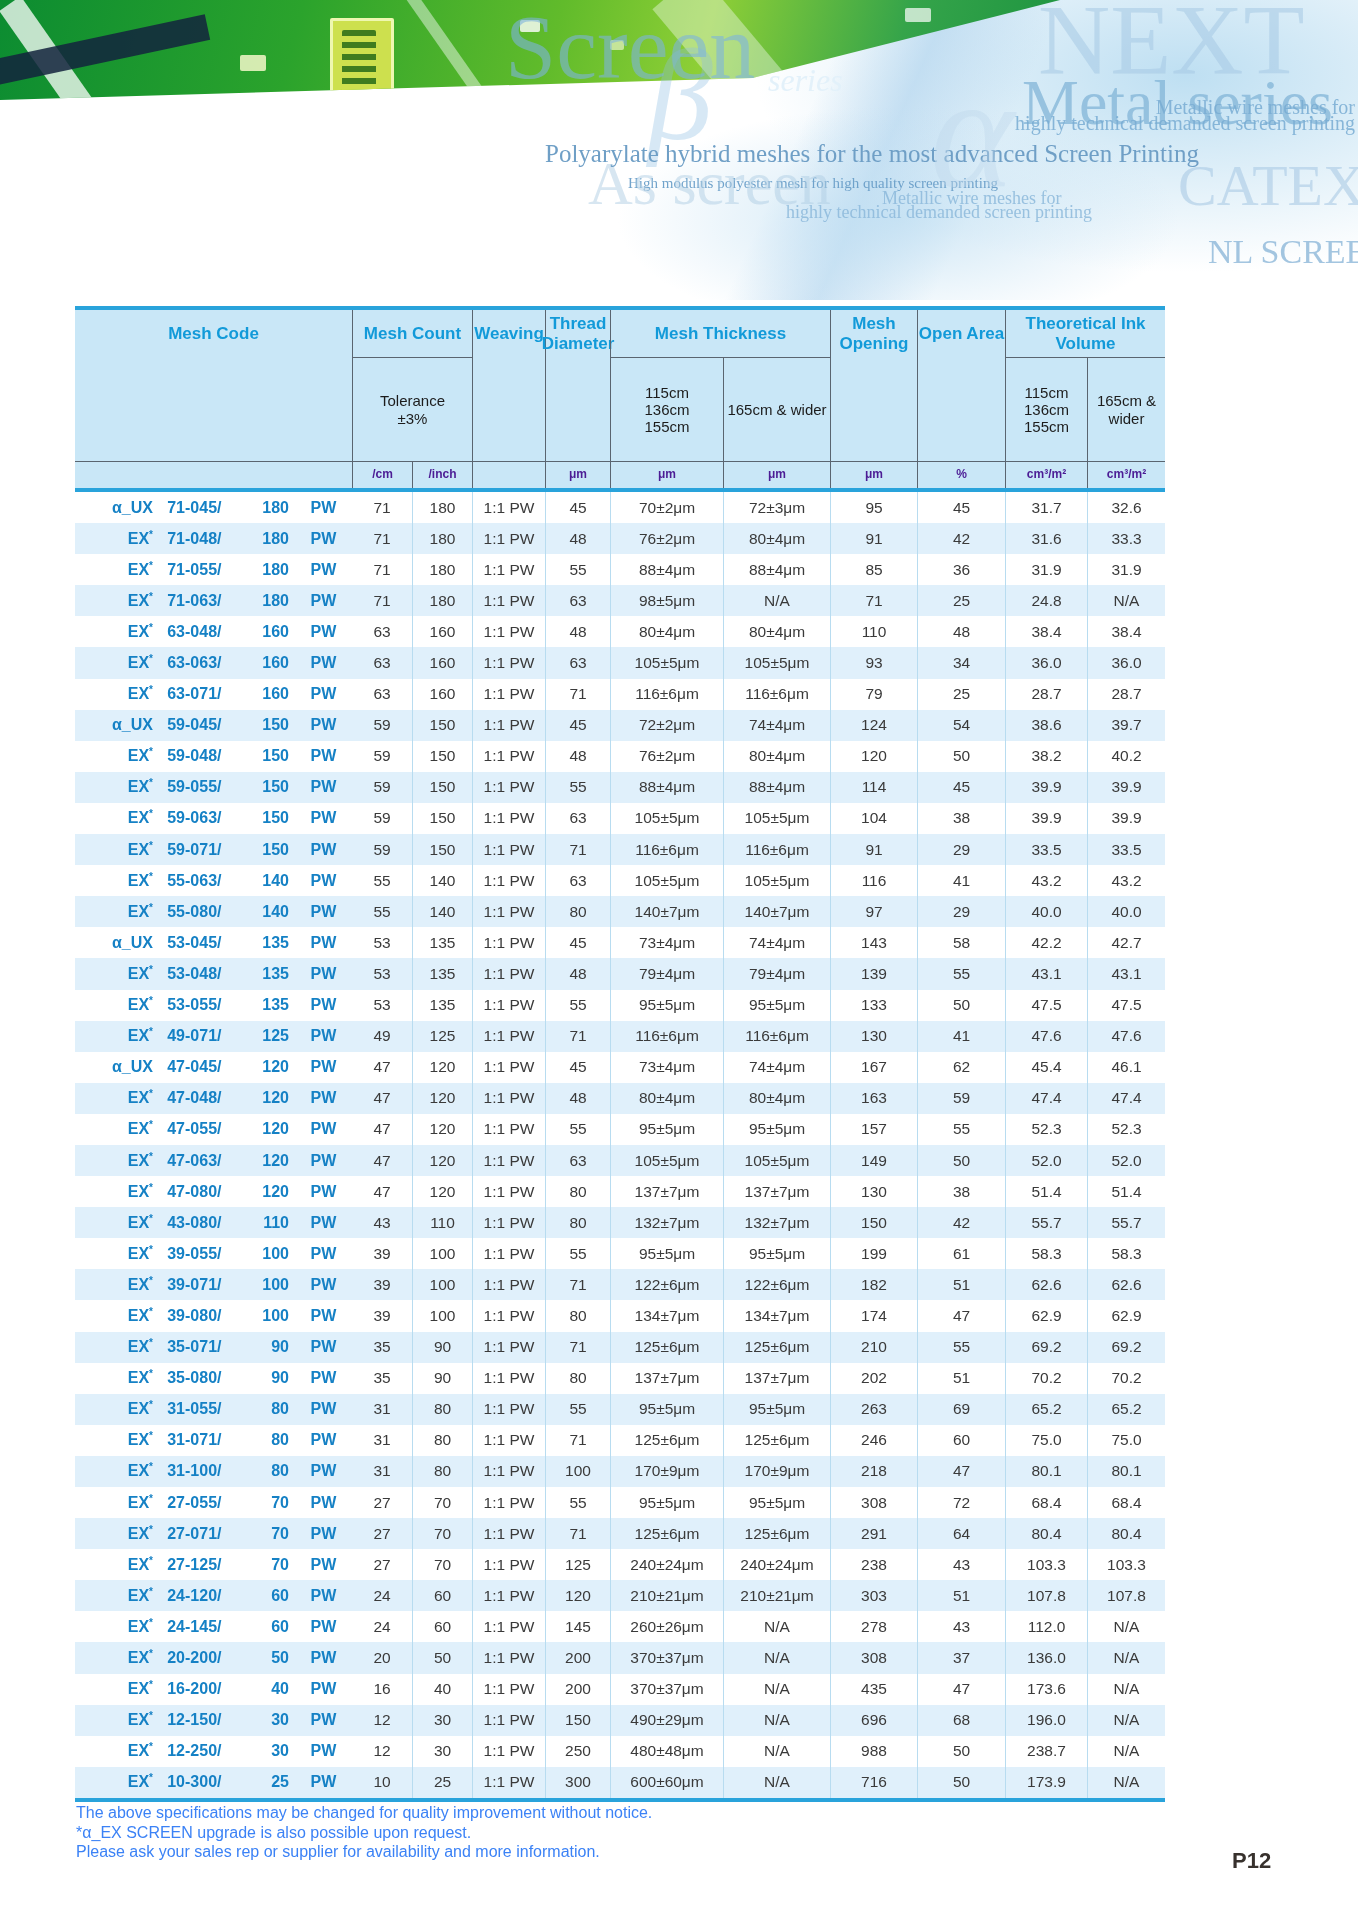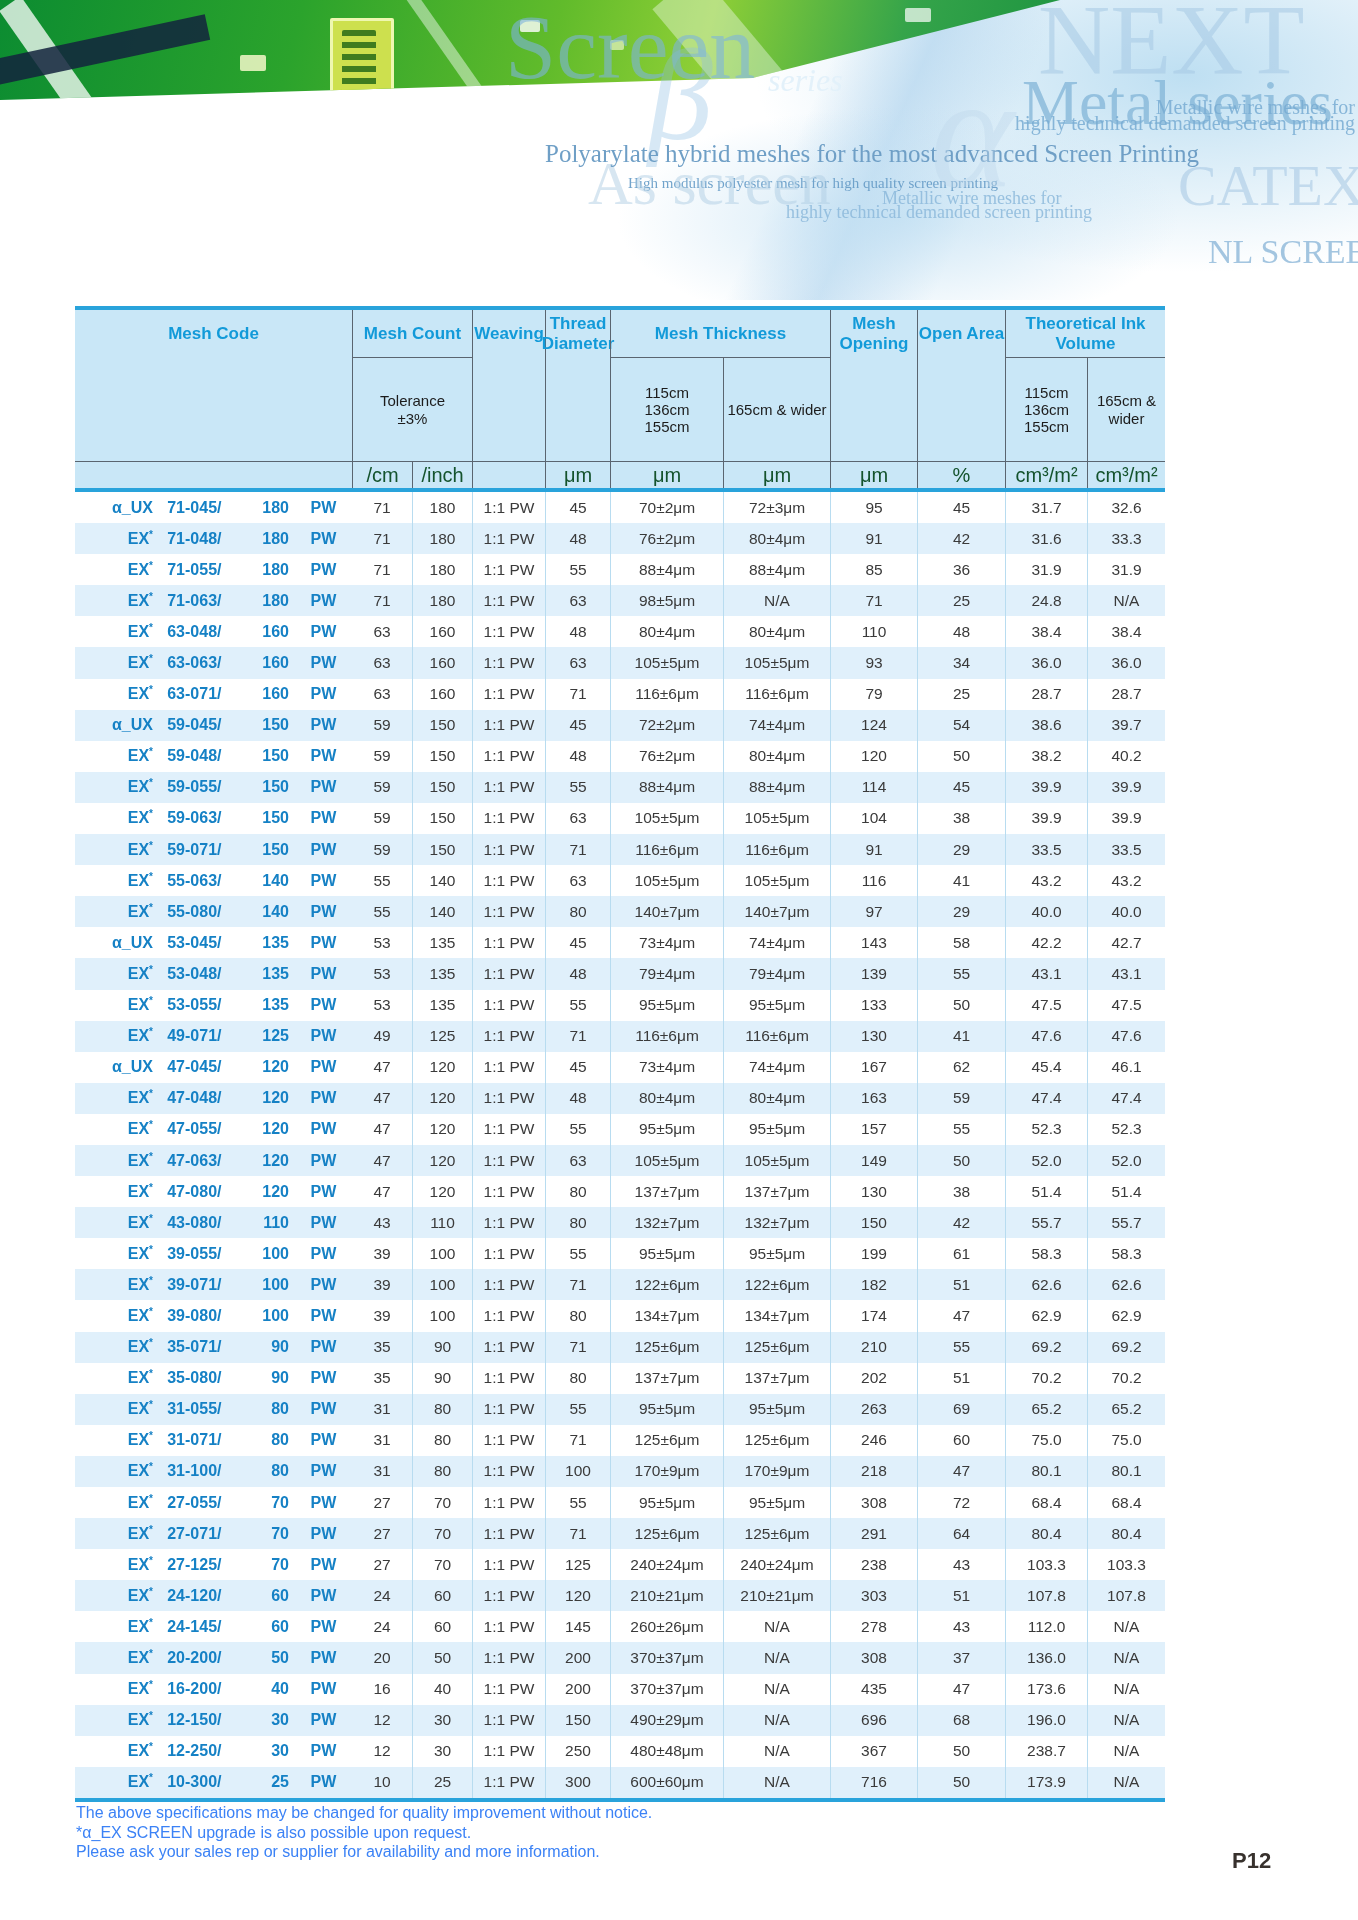--- a/index.html
+++ b/index.html
@@ -37,21 +37,21 @@
   .sheet{position:absolute;left:75px;top:306px;width:1090px;}
   .tline{height:4px;background:#29a3db;}
   .thead{background:#c9e7f7;color:#222;}
   .hrow{display:grid;}
   .hrow1{grid-template-columns:277px 120px 73px 65px 220px 87px 88px 160px;height:48px;}
   .hrow2{grid-template-columns:277px 120px 73px 65px 113px 107px 87px 88px 82px 78px;height:103px;}
   .hrow3{grid-template-columns:277px 60px 60px 73px 65px 113px 107px 87px 88px 82px 78px;height:26px;border-top:1px solid #5a6570;}
   .hc{display:flex;align-items:center;justify-content:center;text-align:center;white-space:pre-line;line-height:1.15;}
   .hrow1 .hc{color:#129ad9;font-weight:bold;font-size:17px;}
   .hrow2 .hc{font-size:15px;color:#1c1c1c;}
-  .hrow3 .hc{font-size:20px;font-weight:normal;color:#14532d;}
+  .hrow3 .hc{font-size:12px;font-weight:bold;color:#4c1d95;}
   .hrow .hc + .hc{border-left:1px solid #5a6570;}
   .hc.subdiv{border-bottom:1px solid #5a6570;}
   .small165{font-size:13px;}
 
   .tbody{}
   .tr{display:grid;grid-template-columns:277px 60px 60px 73px 65px 113px 107px 87px 88px 82px 78px;
       height:31.1px;align-items:center;}
   .tr.alt{background:#e0f0fb;}
   .td{font-size:15.5px;color:#3a3a3a;text-align:center;height:100%;display:flex;align-items:center;justify-content:center;}
   .tr .td + .td{border-left:1px solid #b8dcf0;}
@@ -926,21 +926,21 @@
             <span class="m-suf">-250/</span>
             <span class="m-n2">30</span>
             <span class="m-pw">PW</span>
           </div>
           <div class="td">12</div>
           <div class="td">30</div>
           <div class="td">1:1 PW</div>
           <div class="td">250</div>
           <div class="td">480±48μm</div>
           <div class="td">N/A</div>
-          <div class="td">367</div>
+          <div class="td">988</div>
           <div class="td">50</div>
           <div class="td">238.7</div>
           <div class="td">N/A</div>
         </div>
         <div class="tr alt">
           <div class="mesh">
             <span class="m-pre">EX<sup>*</sup></span>
             <span class="m-n1">10</span>
             <span class="m-suf">-300/</span>
             <span class="m-n2">25</span>

